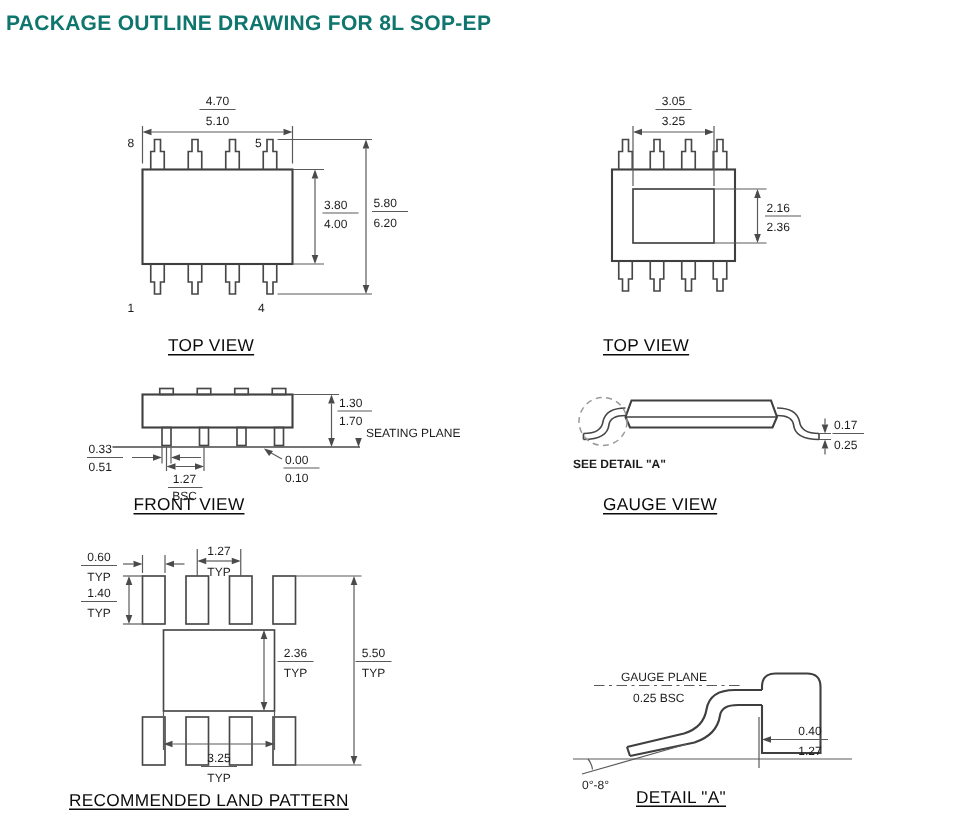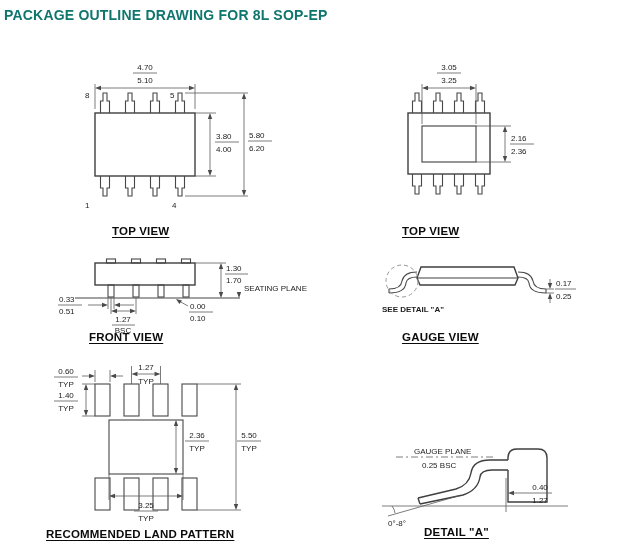--- a/index.html
+++ b/index.html
@@ -1,20 +1,20 @@
 <!DOCTYPE html>
 <html><head>
 <meta charset="utf-8">
 <style>
   *{margin:0;padding:0;box-sizing:border-box}
   html,body{background:#fff}
   body{font-family:"Liberation Sans",sans-serif}
   #page{position:relative;width:635px;height:550px;background:#ffffff;overflow:hidden}
   .title{position:absolute;left:4px;width:100%;text-align:left;font-weight:bold;color:#0f766e;letter-spacing:.2px}
-  .sec-label{position:absolute;font-weight:bold;font-size:11.5px;color:#0b0b0b;text-decoration:underline;text-underline-offset:2px;letter-spacing:.2px}
+  .sec-label{position:absolute;font-weight:normal;font-size:11.5px;color:#0b0b0b;text-decoration:underline;text-underline-offset:2px;letter-spacing:.2px}
   svg{position:absolute}
   svg text{font-family:"Liberation Sans",sans-serif;font-size:8px;fill:#1c1c1c}
   .outline{stroke:#3f3f3f;stroke-width:1.4;fill:none}
   .med{stroke:#474747;stroke-width:1.1;fill:none}
   .thin{stroke:#5a5a5a;stroke-width:.8;fill:none}
   .arr{fill:#4a4a4a;stroke:none}
 </style>
 </head>
 <body>
 

